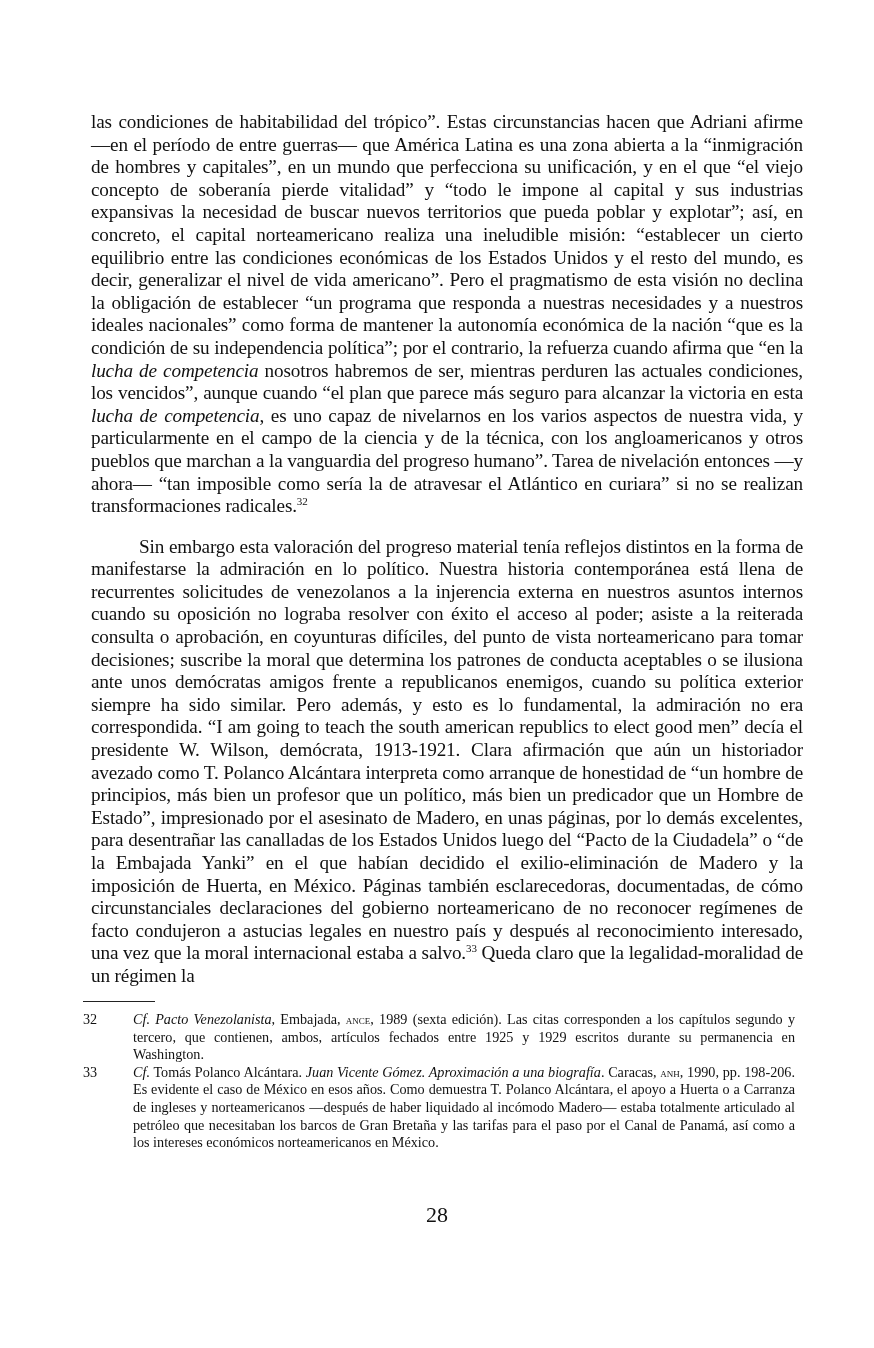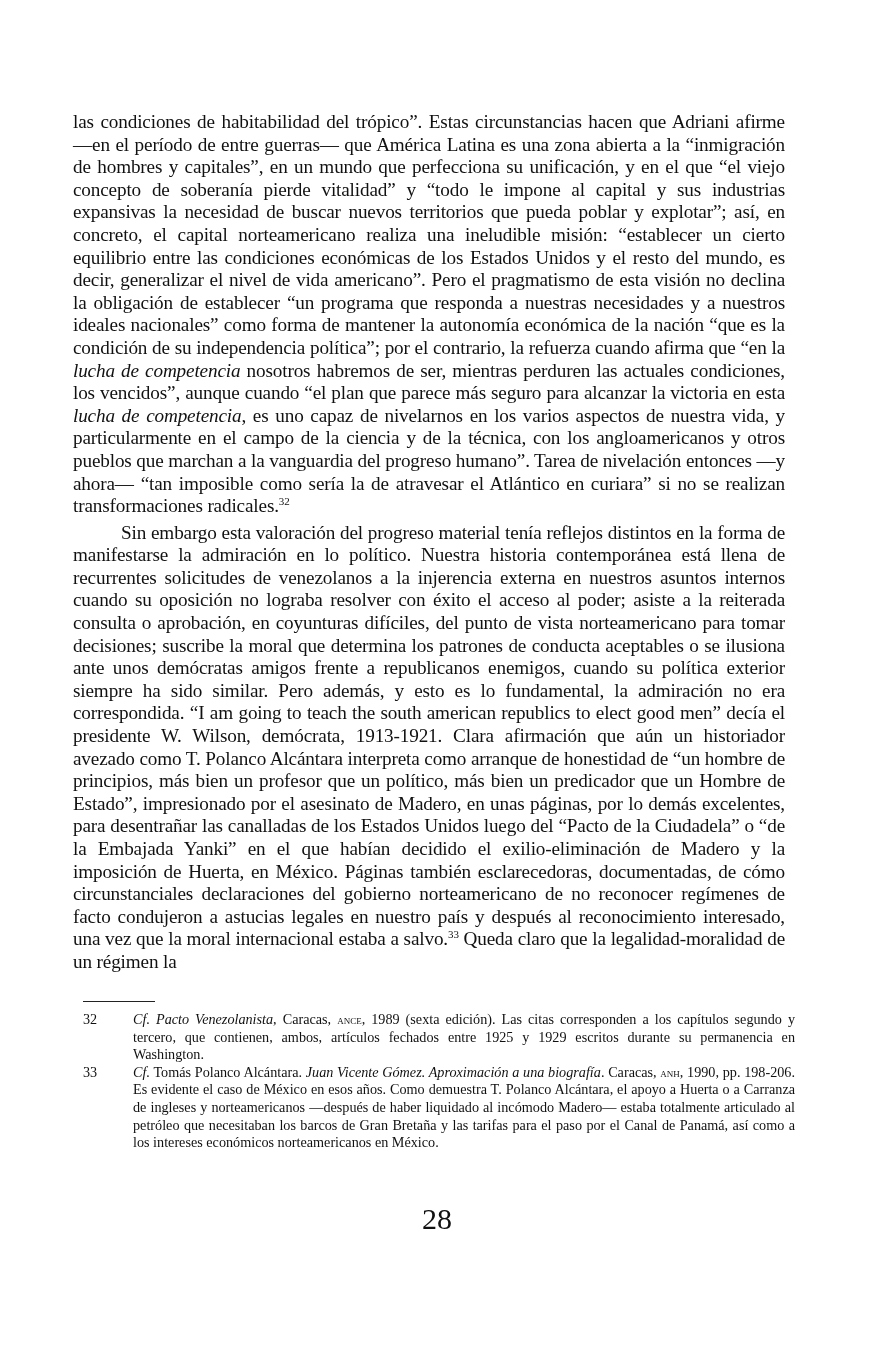--- a/index.html
+++ b/index.html
@@ -10,37 +10,37 @@
   body {
     width: 874px;
     height: 1348px;
     position: relative;
     overflow: hidden;
     font-family: "Liberation Serif", "DejaVu Serif", serif;
     color: #111111;
   }
   .page {
     position: absolute;
-    left: 73px;
+    left: 91px;
     top: 111px;
     width: 712px;
   }
   .body-text {
     font-size: 19.2px;
     line-height: 22.6px;
     text-align: justify;
     hyphens: manual;
     letter-spacing: -0.15px;
   }
   .body-text p {
     margin: 0;
   }
   .body-text p.indent {
     text-indent: 48px;
-    margin-top: 4px;
+    margin-top: 18px;
   }
   sup {
     font-size: 11px;
     line-height: 0;
     vertical-align: 7px;
   }
   .footnote-rule {
     position: absolute;
     left: 83px;
     top: 1001px;
@@ -73,40 +73,40 @@
     text-transform: lowercase;
     font-size: 13px;
     margin-top: 42px;
   }
   .page-number {
     position: absolute;
     left: 0;
     width: 874px;
     top: 1202px;
     text-align: center;
-    font-size: 30px;
+    font-size: 22px;
   }
   em { font-style: italic; }
 </style>
 </head>
 <body>
 
 <div class="page">
   <div class="body-text">
     <p><span>las condiciones de habitabilidad del trópico”. Estas circunstancias hacen que Adriani afirme —en el período de entre guerras— que América Latina es una zona abierta a la “inmigración de hombres y capitales”, en un mundo que perfecciona su unificación, y en el que “el viejo concepto de soberanía pierde vitalidad” y “todo le impone al capital y sus industrias expansivas la necesidad de buscar nuevos territorios que pueda poblar y explotar”; así, en concreto, el capital norteamericano realiza una ineludible misión: “establecer un cierto equilibrio entre las condiciones económicas de los Estados Unidos y el resto del mundo, es decir, generalizar el nivel de vida americano”. Pero el pragmatismo de esta visión no declina la obligación de establecer “un programa que responda a nuestras necesidades y a nuestros ideales nacionales” como forma de mantener la autonomía económica de la nación “que es la condición de su independencia política”; por el contrario, la refuerza cuando afirma que “en la </span><em>lucha de competencia</em><span> nosotros habremos de ser, mientras perduren las actuales condiciones, los vencidos”, aunque cuando “el plan que parece más seguro para alcanzar la victoria en esta </span><em>lucha de competencia</em><span>, es uno capaz de nivelarnos en los varios aspectos de nuestra vida, y particularmente en el campo de la ciencia y de la técnica, con los angloamericanos y otros pueblos que marchan a la vanguardia del progreso humano”. Tarea de nivelación entonces —y ahora— “tan imposible como sería la de atravesar el Atlántico en curiara” si no se realizan transforma­ciones radicales.</span><sup>32</sup></p>
     <p class="indent"><span>Sin embargo esta valoración del progreso material tenía reflejos distintos en la forma de manifestarse la admiración en lo político. Nuestra historia contemporánea está llena de recurrentes solicitudes de venezolanos a la injerencia externa en nuestros asuntos internos cuando su oposición no lograba resolver con éxito el acceso al poder; asiste a la reiterada consulta o aprobación, en coyunturas difíciles, del punto de vista norteamericano para tomar decisiones; suscribe la moral que determina los patrones de conducta aceptables o se ilusiona ante unos demócratas amigos frente a republicanos enemigos, cuando su política exterior siempre ha sido similar. Pero además, y esto es lo fundamental, la admiración no era correspondida. “I am going to teach the south american republics to elect good men” decía el presidente W. Wilson, demócrata, 1913-1921. Clara afirmación que aún un historiador avezado como T. Polanco Alcántara interpreta como arranque de honestidad de “un hombre de principios, más bien un profesor que un político, más bien un predicador que un Hombre de Estado”, impresionado por el asesinato de Madero, en unas páginas, por lo demás excelentes, para desentrañar las canalladas de los Estados Unidos luego del “Pacto de la Ciudadela” o “de la Embajada Yanki” en el que habían decidido el exilio-eliminación de Madero y la imposición de Huerta, en México. Páginas también esclarecedoras, documentadas, de cómo circunstanciales declaraciones del gobierno norteamericano de no reconocer regímenes de facto condujeron a astucias legales en nuestro país y después al reconocimiento interesado, una vez que la moral internacional estaba a salvo.</span><sup>33</sup><span> Queda claro que la legalidad-moralidad de un régimen la</span></p>
   </div>
 </div>
 
 <div class="footnote-rule"></div>
 
 <div class="footnotes">
   <div class="footnote">
     <span class="fn-num">32</span>
-    <span class="fn-text"><em>Cf. </em><em>Pacto Venezolanista</em><span>, Caracas, </span><span class="sc">ANCE</span><span>, 1989 (sexta edición). Las citas corresponden a los capítulos segundo y tercero, que contienen, ambos, artículos fechados entre 1925 y 1929 escritos durante su permanencia en Washington.</span></span>
+    <span class="fn-text"><em>Cf. </em><em>Pacto Venezolanista</em><span>, Embajada, </span><span class="sc">ANCE</span><span>, 1989 (sexta edición). Las citas corresponden a los capítulos segundo y tercero, que contienen, ambos, artículos fechados entre 1925 y 1929 escritos durante su permanencia en Washington.</span></span>
   </div>
   <div class="footnote">
     <span class="fn-num">33</span>
     <span class="fn-text"><em>Cf.</em><span> Tomás Polanco Alcántara. </span><em>Juan Vicente Gómez. Aproximación a una biografía</em><span>. Caracas, </span><span class="sc">ANH</span><span>, 1990, pp.  198-206. Es evidente el caso de México en esos años. Como demuestra T. Polanco Alcántara, el apoyo a Huerta o a Carranza de ingleses y norteamericanos —después de haber liquidado al incómodo Madero— estaba totalmente articulado al petróleo que necesitaban los barcos de Gran Bretaña y las tarifas para el paso por  el Canal de Panamá, así como a los intereses económicos norteamericanos en México.</span></span>
   </div>
 </div>
 
 <div class="page-number">28</div>
 
 </body></html>

